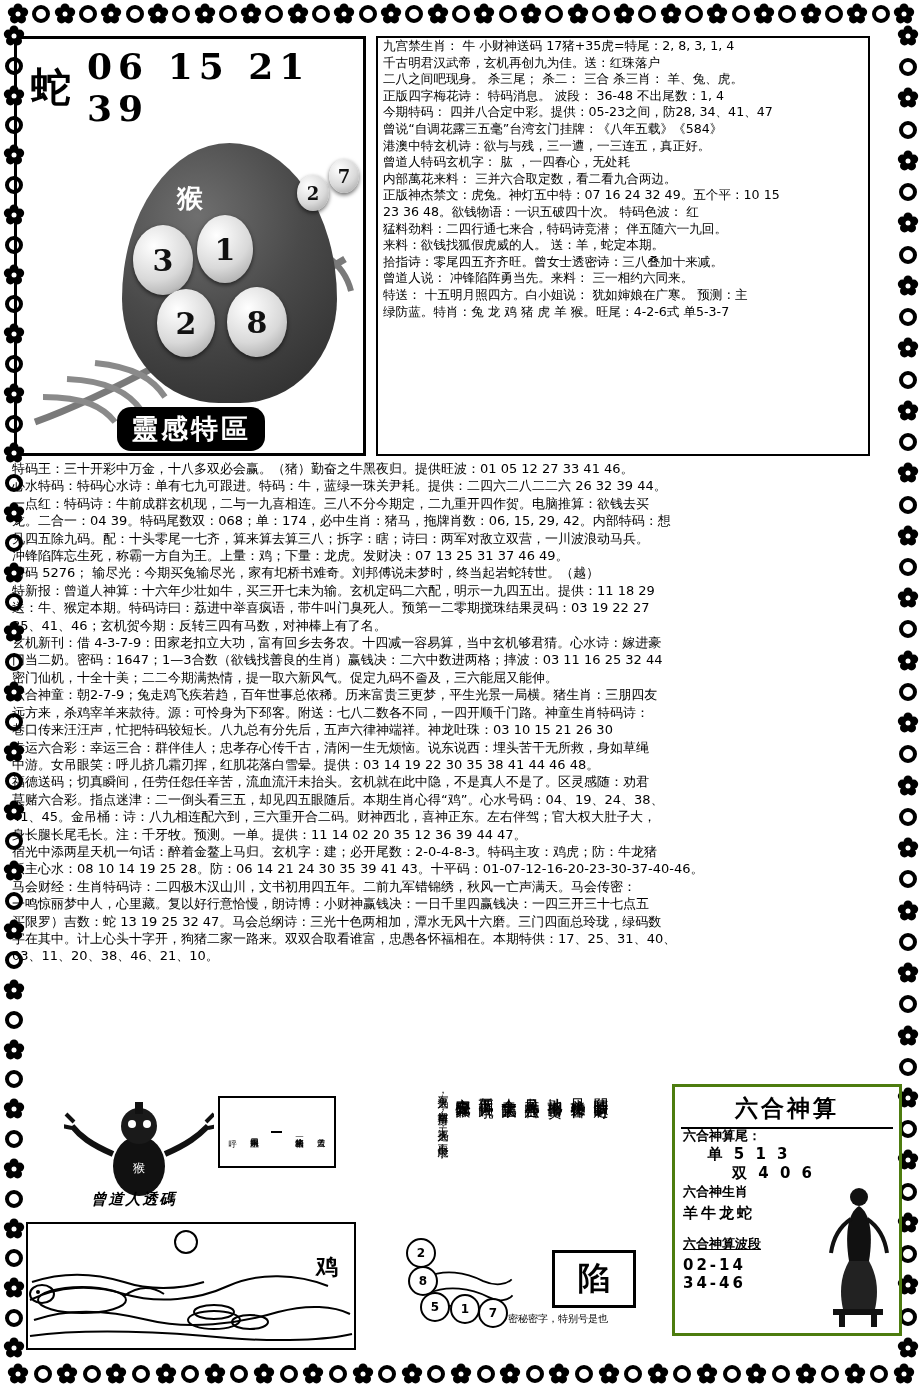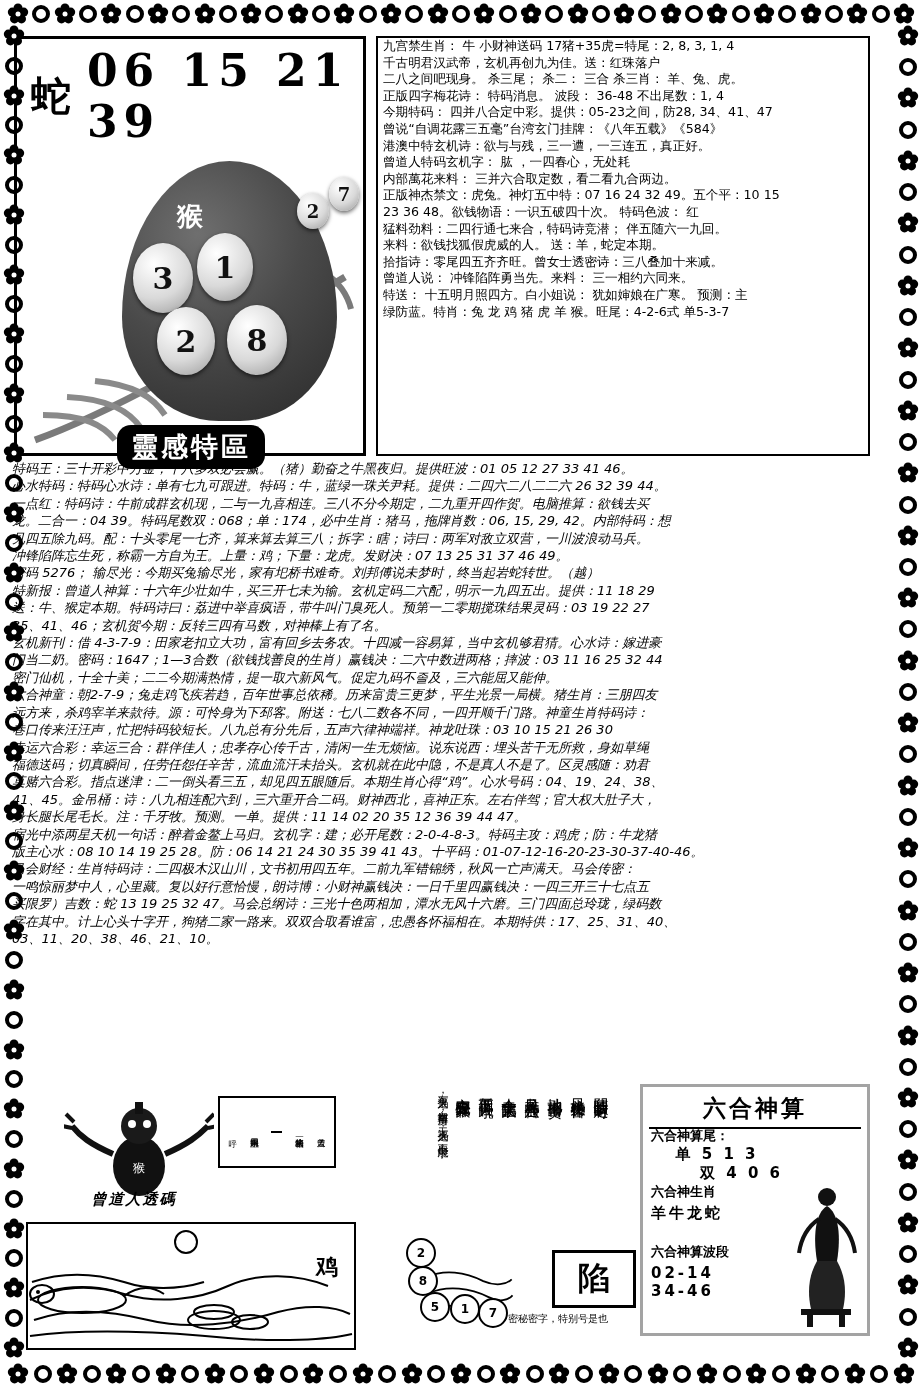--- a/index.html
+++ b/index.html
@@ -17,21 +17,21 @@
   .flower .p4{transform:translate(-50%,-50%) translate(-3.5px,4.9px);}
   .flower .p5{transform:translate(-50%,-50%) translate(-5.7px,-1.9px);}
   .flower .core{width:5px;height:5px;background:#fff;transform:translate(-50%,-50%);z-index:2;}
   .ring{width:18px;height:18px;border:4px solid #000;border-radius:50%;box-sizing:border-box;}
 
   
   .panel{position:absolute;border:3px solid #000;box-sizing:border-box;}
   .snake-panel{left:14px;top:36px;width:352px;height:420px;}
   .snake-head{display:flex;align-items:center;gap:14px;padding:6px 10px 0 14px;}
   .snake-char{font-family:"DejaVu Serif","Liberation Serif",serif;font-weight:bold;font-size:40px;letter-spacing:2px;}
-  .snake-nums{font-family:"DejaVu Serif","Liberation Serif",serif;font-weight:bold;font-size:44px;letter-spacing:6px;}
+  .snake-nums{font-family:"DejaVu Serif","Liberation Serif",serif;font-weight:bold;font-size:36px;letter-spacing:6px;}
   .egg-area{position:relative;height:330px;}
   .egg{position:absolute;left:105px;top:14px;width:215px;height:260px;border-radius:50% 50% 45% 45%/60% 60% 40% 40%;
        background:radial-gradient(circle at 35% 28%, #6f6f6f 0%, #4a4a4a 45%, #2a2a2a 100%);}
   .ball{position:absolute;border-radius:50%;display:flex;align-items:center;justify-content:center;
         font-family:"DejaVu Serif","Liberation Serif",serif;font-weight:bold;color:#111;
         background:radial-gradient(circle at 35% 30%, #ffffff 0%, #d9d9d9 55%, #9a9a9a 100%);
         box-shadow:0 2px 4px rgba(0,0,0,.6);}
   .b3{left:116px;top:96px;width:60px;height:70px;font-size:30px;}
   .b1{left:180px;top:86px;width:56px;height:68px;font-size:30px;}
   .b2{left:140px;top:160px;width:58px;height:68px;font-size:30px;}
@@ -41,21 +41,21 @@
   .monkey{position:absolute;left:160px;top:52px;font-family:"DejaVu Serif","Liberation Serif",serif;color:#fff;font-size:26px;font-weight:bold;}
   .stalk{position:absolute;left:8px;top:118px;width:330px;height:180px;}
   .banner{position:absolute;left:100px;bottom:8px;background:#000;color:#fff;padding:4px 14px;border-radius:14px;
           font-family:"DejaVu Serif","Liberation Serif",serif;font-size:27px;font-weight:bold;letter-spacing:3px;text-align:right;}
 
   
   .right-block{position:absolute;left:376px;top:36px;width:494px;height:420px;border:2px solid #000;box-sizing:border-box;padding:0 5px;}
   .right-block .ln{font-size:12.6px;line-height:16.6px;white-space:nowrap;font-family:"DejaVu Sans","Liberation Sans",sans-serif;}
 
   
-  .body-text{position:absolute;left:12px;top:460px;width:862px;font-style:italic;}
+  .body-text{position:absolute;left:12px;top:460px;width:862px;}
   .body-text p{margin:0;font-size:13px;line-height:17.4px;text-align:justify;}
 
   
   .bot{position:absolute;left:12px;top:1080px;width:880px;height:260px;}
   .doll{position:absolute;left:52px;top:12px;width:150px;height:110px;}
   .doll-label{position:absolute;left:42px;top:110px;width:160px;text-align:center;}
   .doll-label .t1{font-family:"DejaVu Serif","Liberation Serif",serif;font-size:15px;font-weight:bold;letter-spacing:2px;font-style:italic;}
   .doll-label .t2{font-size:16px;font-weight:bold;letter-spacing:1px;margin-top:20px;}
   .small-box{position:absolute;left:206px;top:16px;width:118px;height:72px;border:2px solid #000;box-sizing:border-box;
              display:flex;justify-content:space-around;align-items:center;padding:2px;}
@@ -68,21 +68,21 @@
   .poem .col{writing-mode:vertical-rl;text-orientation:upright;font-family:"DejaVu Serif","Liberation Serif",serif;
              font-size:15px;line-height:18px;letter-spacing:1px;}
   .poem .col.small{font-size:11px;line-height:13px;}
 
   .balls-sm{position:absolute;left:394px;top:158px;width:100px;height:90px;}
   .sm{position:absolute;width:26px;height:26px;border-radius:50%;border:2px solid #000;display:flex;align-items:center;justify-content:center;font-size:12px;font-weight:bold;background:#fff;}
   .xian{position:absolute;left:540px;top:170px;width:78px;height:52px;border:3px solid #000;display:flex;align-items:center;justify-content:center;
         font-family:"DejaVu Serif","Liberation Serif",serif;font-size:32px;font-weight:bold;}
   .xian-cap{position:absolute;left:496px;top:232px;font-size:10px;}
 
-  .right-card{position:absolute;left:628px;top:4px;width:230px;height:252px;border:3px solid #a3a3a3;box-sizing:border-box;padding:6px;}
+  .right-card{position:absolute;left:660px;top:4px;width:230px;height:252px;border:3px solid #4d7c0f;box-sizing:border-box;padding:6px;}
   .rc-title{text-align:center;font-family:"DejaVu Serif","Liberation Serif",serif;font-size:23px;font-weight:bold;letter-spacing:3px;border-bottom:2px solid #000;padding-bottom:3px;}
   .rc-line{font-size:13px;font-weight:bold;}
   .rc-num{font-size:15px;font-weight:bold;letter-spacing:3px;}
   .lady{position:absolute;right:6px;bottom:4px;width:70px;height:150px;}
   .rc-left{position:absolute;left:8px;top:40px;width:140px;}
 
   .pond{position:absolute;left:0;top:0;width:326px;height:124px;}
 </style>
 </head>
 <body>
@@ -909,20 +909,21 @@
     <p>特新报：曾道人神算：十六年少壮如牛，买三开七未为输。玄机定码二六配，明示一九四五出。提供：11 18 29</p>
     <p>送：牛、猴定本期。特码诗曰：荔进中举喜疯语，带牛叫门臭死人。预第一二零期搅珠结果灵码：03 19 22 27</p>
     <p>35、41、46；玄机贺今期：反转三四有马数，对神棒上有了名。</p>
     <p>玄机新刊：借 4-3-7-9：田家老扣立大功，富有回乡去务农。十四减一容易算，当中玄机够君猜。心水诗：嫁进豪</p>
     <p>门当二奶。密码：1647；1—3合数（欲钱找善良的生肖）赢钱决：二六中数进两格；摔波：03 11 16 25 32 44</p>
     <p>密门仙机，十全十美；二二今期满热情，提一取六新风气。促定九码不졸及，三六能屈又能伸。</p>
     <p>六合神童：朝2-7-9；兔走鸡飞疾若趋，百年世事总依稀。历来富贵三更梦，平生光景一局横。猪生肖：三朋四友</p>
     <p>远方来，杀鸡宰羊来款待。源：可怜身为下邳客。附送：七八二数各不同，一四开顺千门路。神童生肖特码诗：</p>
     <p>巷口传来汪汪声，忙把特码较短长。八九总有分先后，五声六律神端祥。神龙吐珠：03  10  15  21  26  30</p>
     <p>幸运六合彩：幸运三合：群伴佳人；忠孝存心传千古，清闲一生无烦恼。说东说西：埋头苦干无所救，身如草绳</p>
+    <p>中游。女吊眼笑：呼儿挤几霜刃挥，红肌花落白雪晕。提供：03  14  19  22  30  35  38  41  44  46  48。</p>
     <p>福德送码；切真瞬间，任劳任怨任辛苦，流血流汗未抬头。玄机就在此中隐，不是真人不是了。区灵感随：劝君</p>
     <p>莫赌六合彩。指点迷津：二一倒头看三五，却见四五眼随后。本期生肖心得“鸡”。心水号码：04、19、24、38、</p>
     <p>41、45。金吊桶：诗：八九相连配六到，三六重开合二码。财神西北，喜神正东。左右伴驾；官大权大肚子大，</p>
     <p>身长腿长尾毛长。注：千牙牧。预测。一单。提供：11  14 02 20 35  12  36  39  44  47。</p>
     <p>宿光中添两星天机一句话：醉着金鳌上马归。玄机字：建；必开尾数：2-0-4-8-3。特码主攻：鸡虎；防：牛龙猪</p>
     <p>版主心水：08 10 14 19 25 28。防：06 14 21 24 30 35 39 41 43。十平码：01-07-12-16-20-23-30-37-40-46。</p>
     <p>马会财经：生肖特码诗：二四极木汉山川，文书初用四五年。二前九军错锦绣，秋风一亡声满天。马会传密：</p>
     <p>一鸣惊丽梦中人，心里藏。复以好行意恰慢，朗诗博：小财神赢钱决：一日千里四赢钱决：一四三开三十七点五</p>
     <p>买限罗）吉数：蛇 13 19  25  32  47。马会总纲诗：三光十色两相加，潭水无风十六磨。三门四面总玲珑，绿码数</p>
     <p>字在其中。计上心头十字开，狗猪二家一路来。双双合取看谁富，忠愚各怀福相在。本期特供：17、25、31、40、</p>
@@ -1003,21 +1004,21 @@
     <div class="xian-cap">密秘密字，特别号是也</div>
 
     <div class="right-card">
       <div class="rc-title">六合神算</div>
       <div class="rc-left">
         <div class="rc-line">六合神算尾：</div>
         <div class="rc-num" style="text-align:center;padding-right:8px;">单 5 1 3</div>
         <div class="rc-num" style="text-align:right;padding-right:8px;">双 4 0 6</div>
         <div class="rc-line" style="">六合神生肖</div>
         <div class="rc-num" style="margin-top:3px;">羊牛龙蛇</div>
-        <div class="rc-line" style="margin-top:20px;">六合神算波段</div>
+        <div class="rc-line" style="margin-top:12px;text-decoration:underline;">六合神算波段</div>
         <div class="rc-num" style="margin-top:3px;">02-14</div>
         <div class="rc-num">34-46</div>
       </div>
       <svg class="lady" viewBox="0 0 70 150">
         <circle cx="36" cy="18" r="9" fill="#111"></circle>
         <path d="M36,27 C24,34 22,58 26,82 L46,82 C50,58 48,34 36,27 Z" fill="#111"></path>
         <path d="M26,82 C18,96 16,112 20,130 L52,130 C56,112 54,96 46,82 Z" fill="#222"></path>
         <path d="M28,40 C16,48 10,60 8,74" stroke="#111" stroke-width="4" fill="none"></path>
         <path d="M44,40 C56,48 62,60 64,74" stroke="#111" stroke-width="4" fill="none"></path>
         <rect x="10" y="130" width="50" height="6" fill="#111"></rect>

